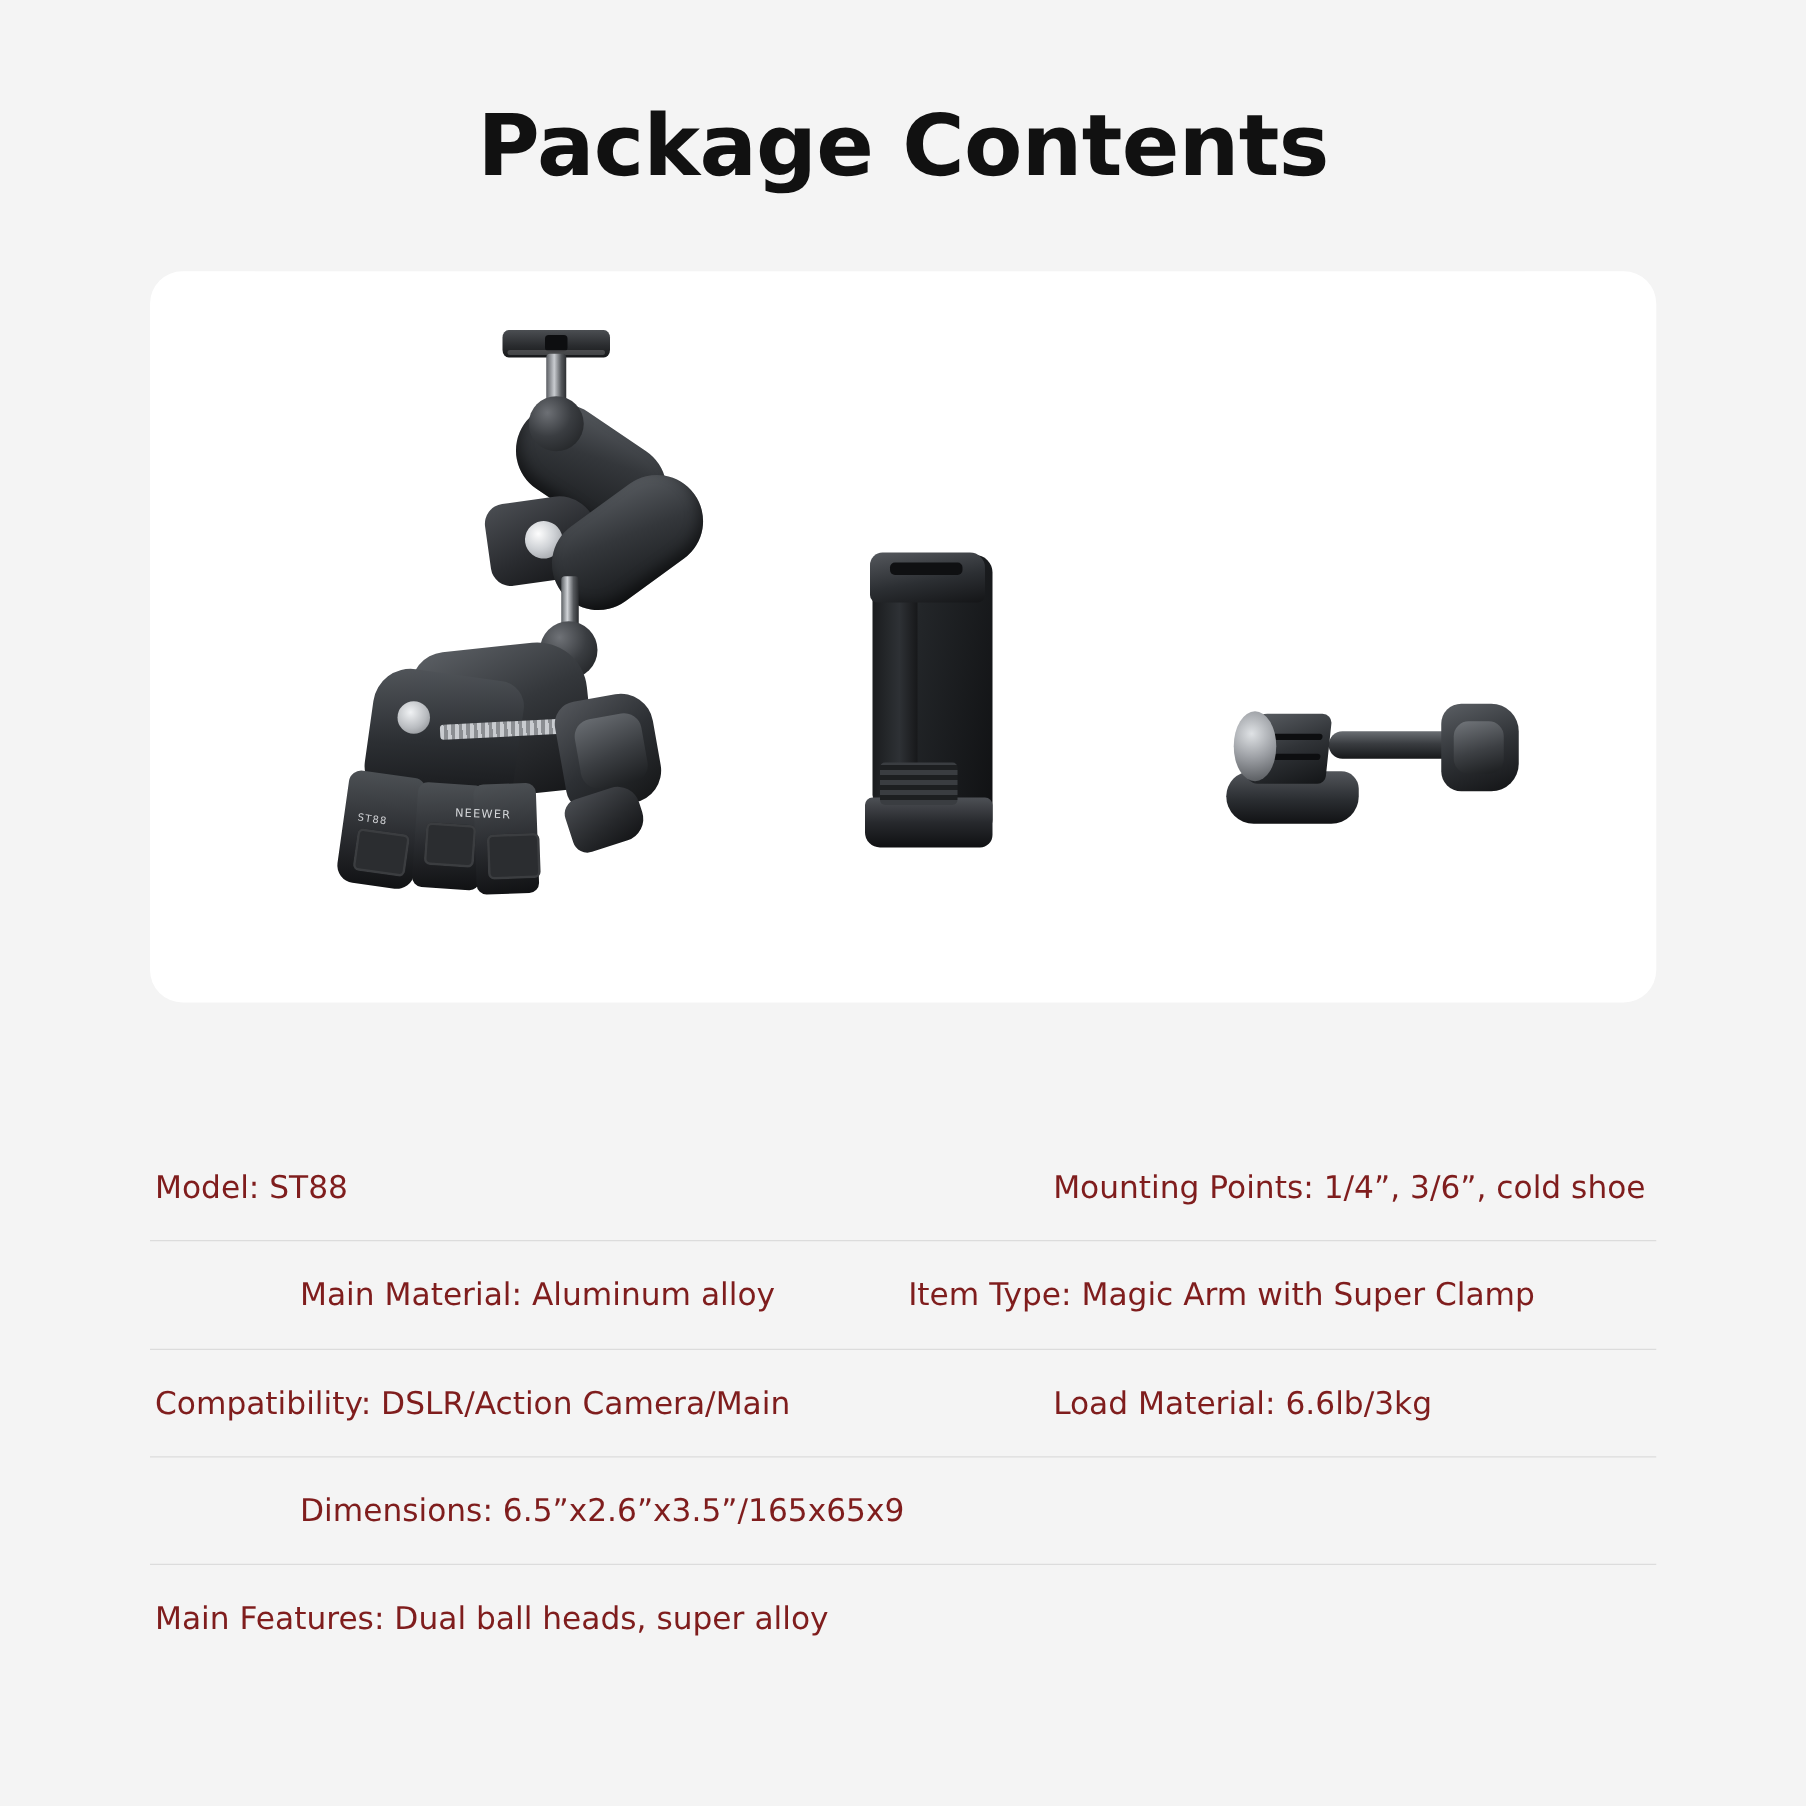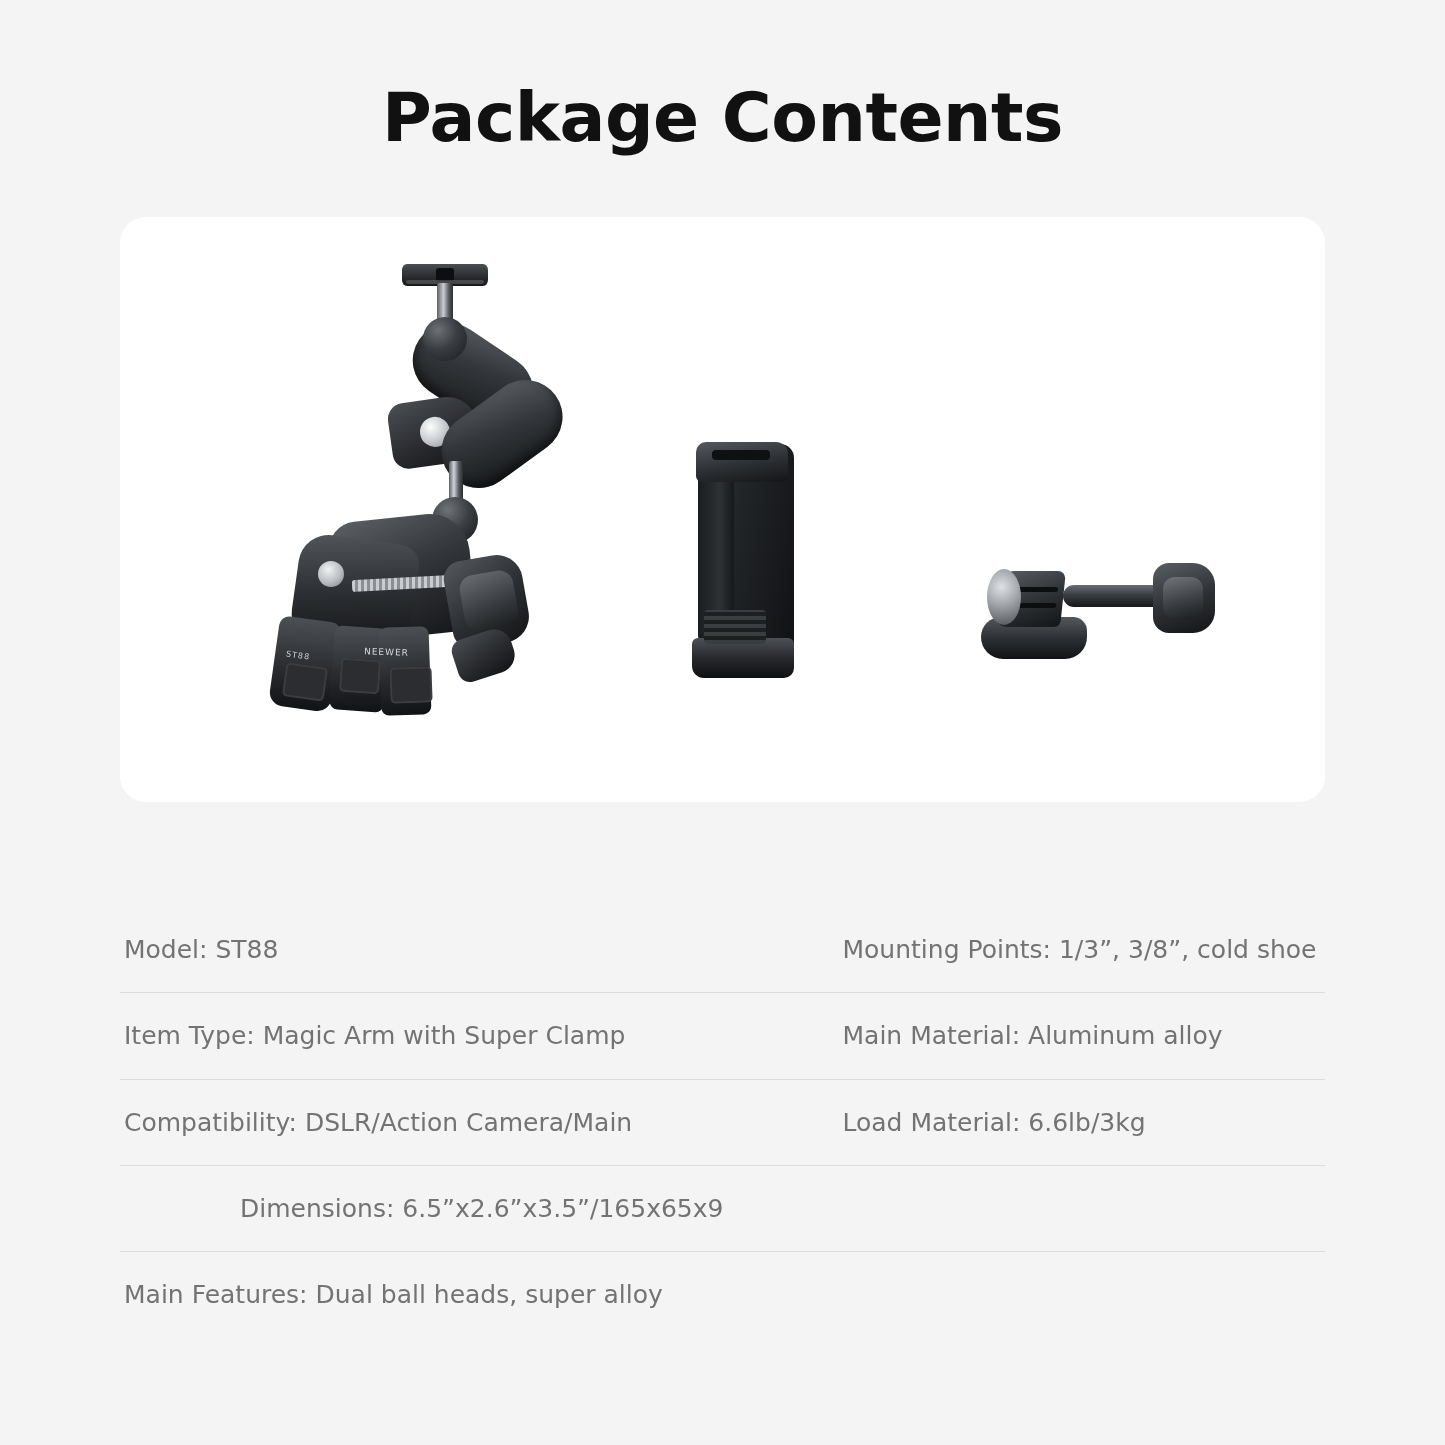--- a/index.html
+++ b/index.html
@@ -420,21 +420,21 @@
   .spec-row {
     display: flex;
     border-top: 1px solid #dcdcdc;
   }
   .spec-row:first-child { border-top: none; }
   .spec-cell {
     width: 50%;
     padding: 27px 0 27px 4px;
     font-size: 25px;
     line-height: 1.25;
-    color: #737373;
+    color: #7f1d1d;
     font-family: "DejaVu Sans", "Liberation Sans", sans-serif;
     white-space: nowrap;
     overflow: hidden;
   }
   .spec-cell.right { padding-left: 120px; }
 </style>
 </head>
 <body>
 
 <div class="page">
@@ -487,25 +487,25 @@
         <div class="gp-disc"></div>
         <div class="gp-knob"></div>
       </div>
 
     </div>
   </div>
 
   <div class="spec-table">
     <div class="spec-row">
       <div class="spec-cell">Model: ST88</div>
-      <div class="spec-cell right">Mounting Points: 1/3”, 3/8”, cold shoe</div>
+      <div class="spec-cell right">Mounting Points: 1/4”, 3/6”, cold shoe</div>
     </div>
     <div class="spec-row">
+      <div class="spec-cell right">Main Material: Aluminum alloy</div>
       <div class="spec-cell">Item Type: Magic Arm with Super Clamp</div>
-      <div class="spec-cell right">Main Material: Aluminum alloy</div>
     </div>
     <div class="spec-row">
       <div class="spec-cell">Compatibility: DSLR/Action Camera/Main</div>
       <div class="spec-cell right">Load Material: 6.6lb/3kg</div>
     </div>
     <div class="spec-row">
       <div class="spec-cell right">Dimensions: 6.5”x2.6”x3.5”/165x65x90mm</div>
     </div>
     <div class="spec-row">
       <div class="spec-cell">Main Features: Dual ball heads, super alloy</div>

